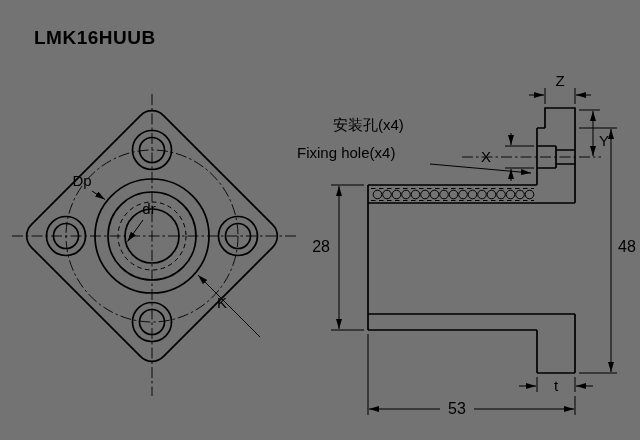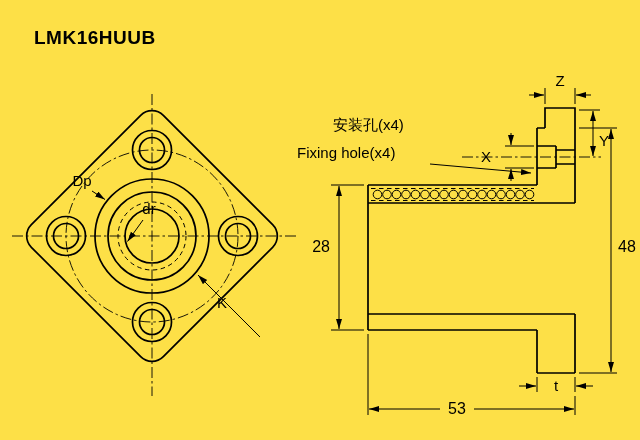--- a/index.html
+++ b/index.html
@@ -1,16 +1,16 @@
 <!DOCTYPE html>
 <html><head>
 <meta charset="utf-8">
 <style>
   html,body{margin:0;padding:0;background:#ffffff;}
-  .stage{width:640px;height:440px;position:relative;background:#fde047;overflow:hidden;}
+  .stage{width:640px;height:440px;position:relative;background:#737373;overflow:hidden;}
   svg{display:block;}
   .outline{fill:none;stroke:#000000;stroke-width:1.7;}
   .dim{fill:none;stroke:#000000;stroke-width:1;}
   .cl{fill:none;stroke:#000000;stroke-width:0.9;stroke-dasharray:11 3 2.5 3;}
   .dash{fill:none;stroke:#000000;stroke-width:1;stroke-dasharray:4.5 3.5;}
   .ball{fill:none;stroke:#000000;stroke-width:1;}
   text{fill:#000000;font-family:"Liberation Sans","DejaVu Sans",sans-serif;}
   .t15{font-size:15px;}
   .t16{font-size:16px;}
   .title{font-size:19px;font-weight:bold;letter-spacing:0.5px;}

